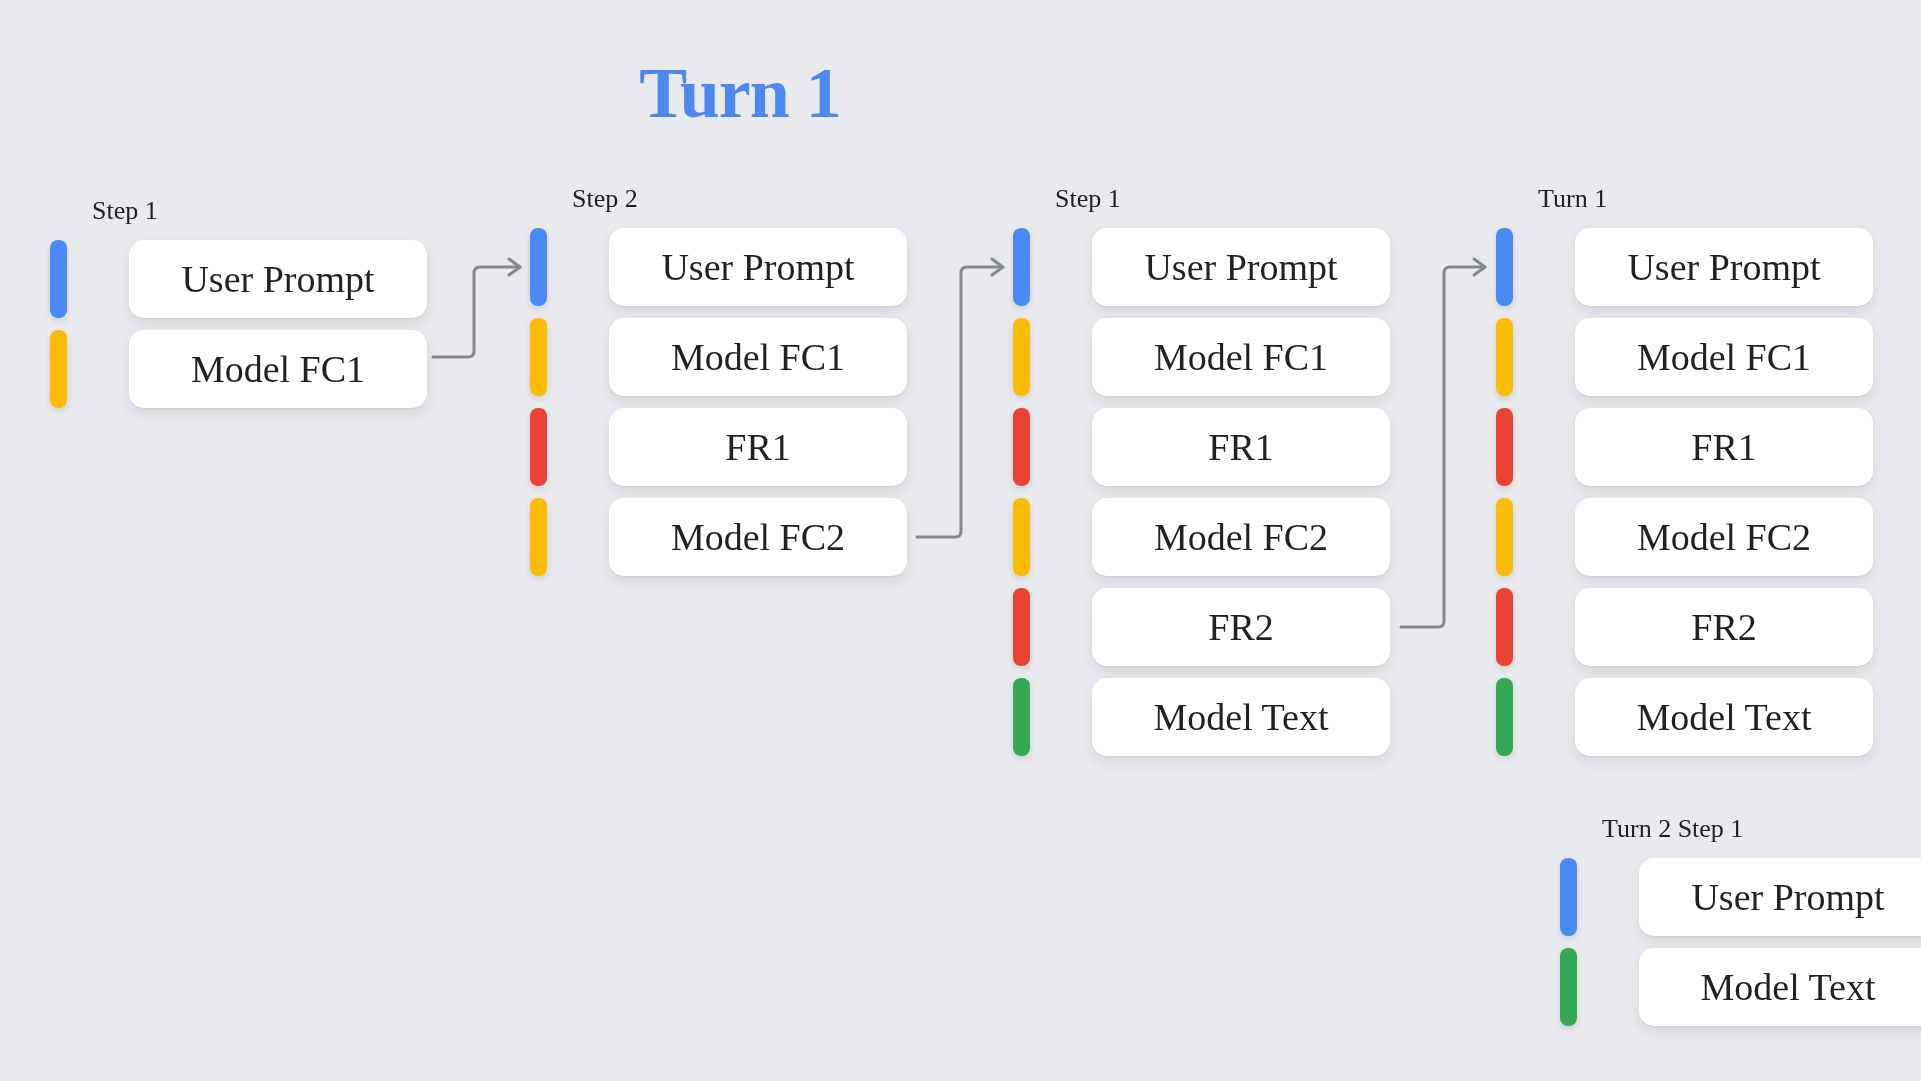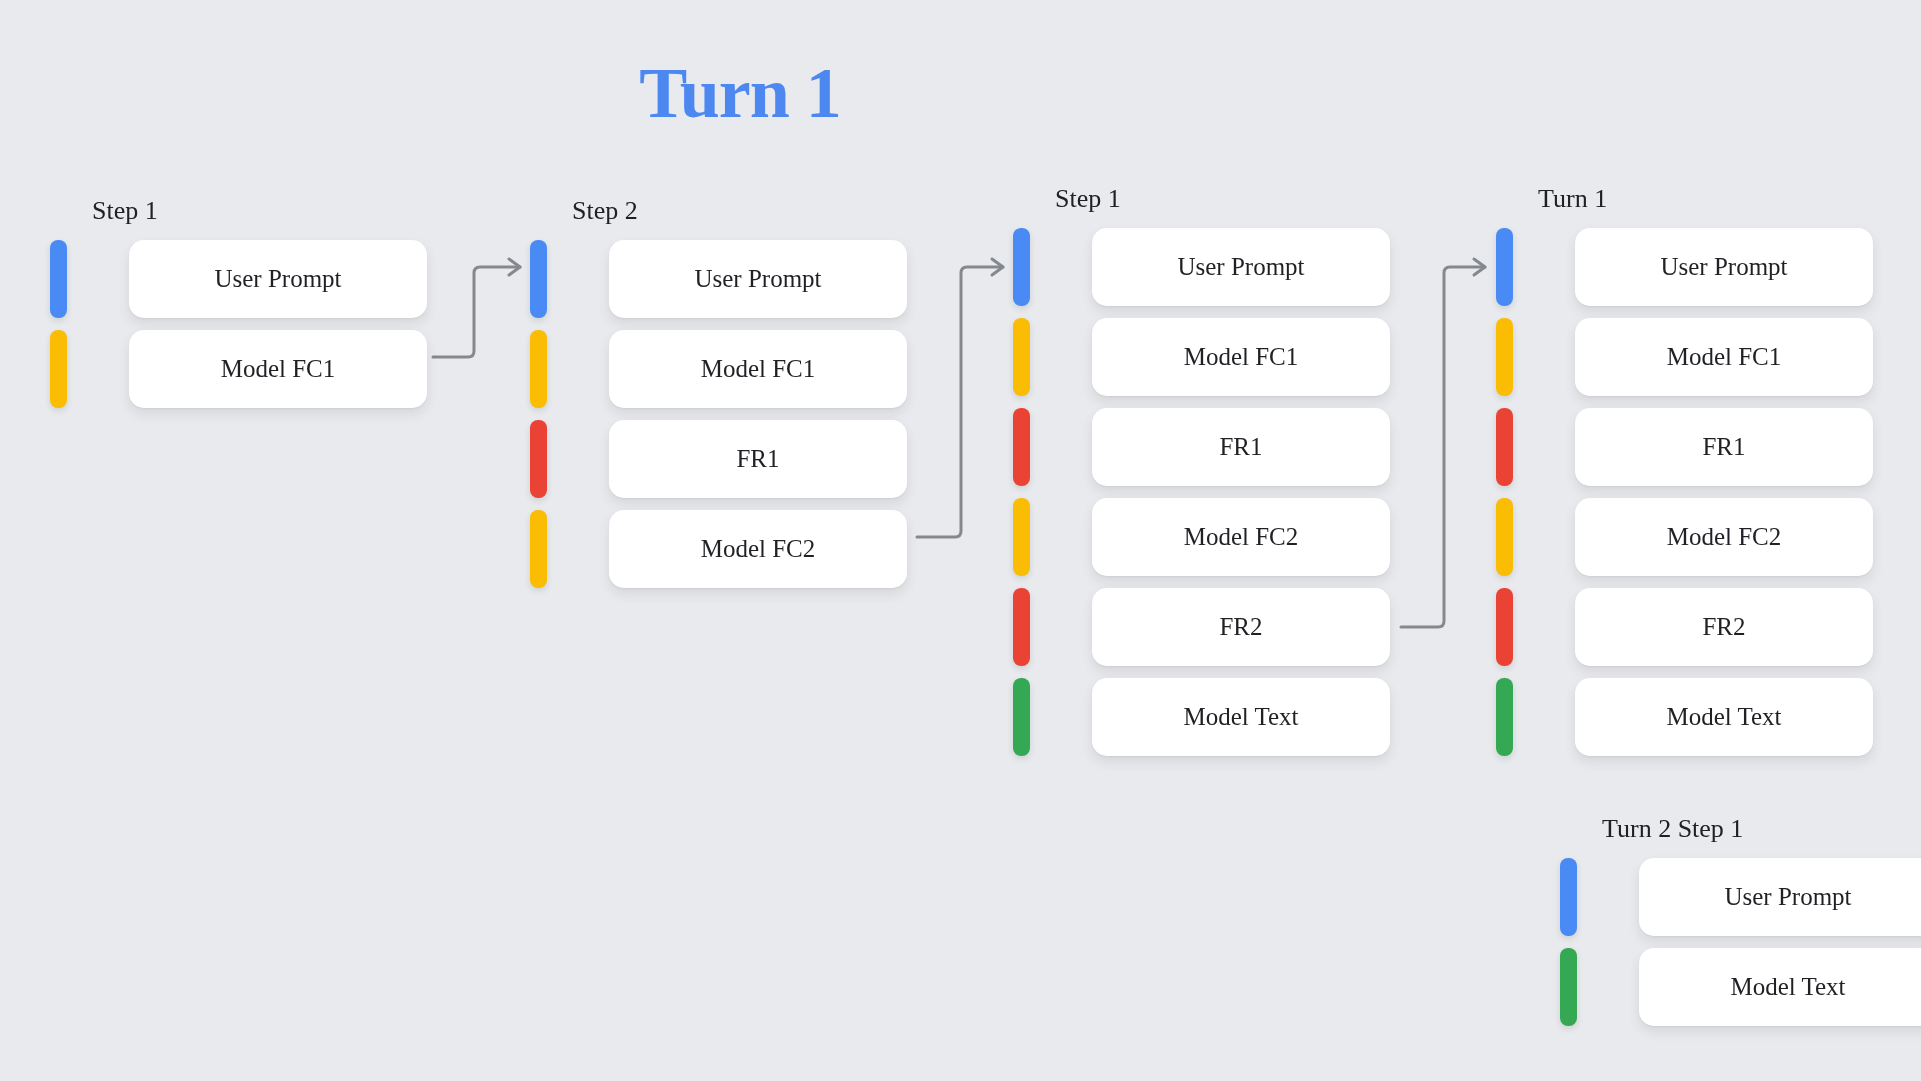--- a/index.html
+++ b/index.html
@@ -73,21 +73,21 @@
   .bar[data-color="yellow"] { background: var(--c-yellow, #FBBC04); }
   .bar[data-color="red"]    { background: var(--c-red, #EA4335); }
   .bar[data-color="green"]  { background: var(--c-green, #34A853); }
   .box {
     flex: 1;
     background: var(--c-box, #FFFFFF);
     border-radius: 15px;
     display: flex;
     align-items: center;
     justify-content: center;
-    font-size: 25px;
+    font-size: 38px;
     color: var(--c-text, #1F2124);
     box-shadow: 0 6px 12px rgba(60,64,67,0.11), 0 1px 2px rgba(60,64,67,0.06);
     white-space: nowrap;
     margin-left: 42px;
   }
 </style>
 </head>
 <body>
 
 <div class="canvas">
@@ -108,21 +108,21 @@
     <div class="row">
       <span class="bar" data-color="blue"></span>
       <div class="box">User Prompt</div>
     </div>
     <div class="row">
       <span class="bar" data-color="yellow"></span>
       <div class="box">Model FC1</div>
     </div>
   </div>
 
-  <div class="group" style="left:530px; top:240px;">
+  <div class="group" style="left:530px; top:228px;">
     <div class="group-label">Step 2</div>
     <div class="row">
       <span class="bar" data-color="blue"></span>
       <div class="box">User Prompt</div>
     </div>
     <div class="row">
       <span class="bar" data-color="yellow"></span>
       <div class="box">Model FC1</div>
     </div>
     <div class="row">

